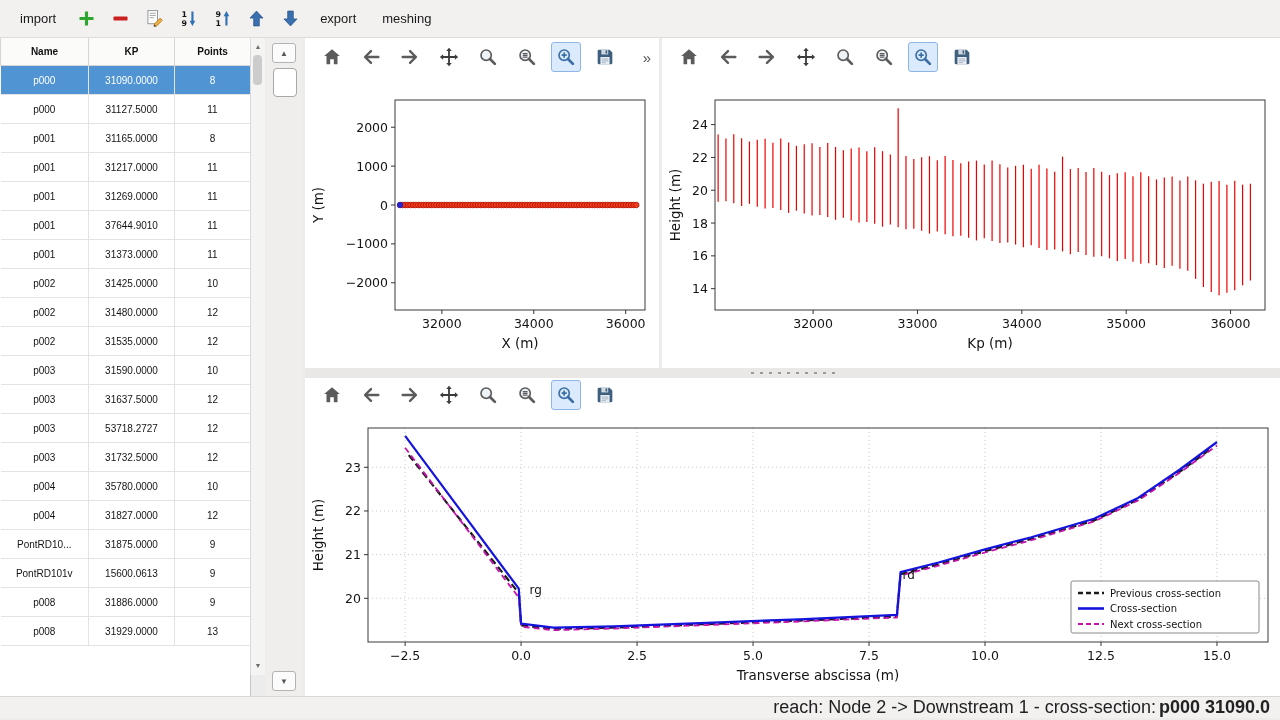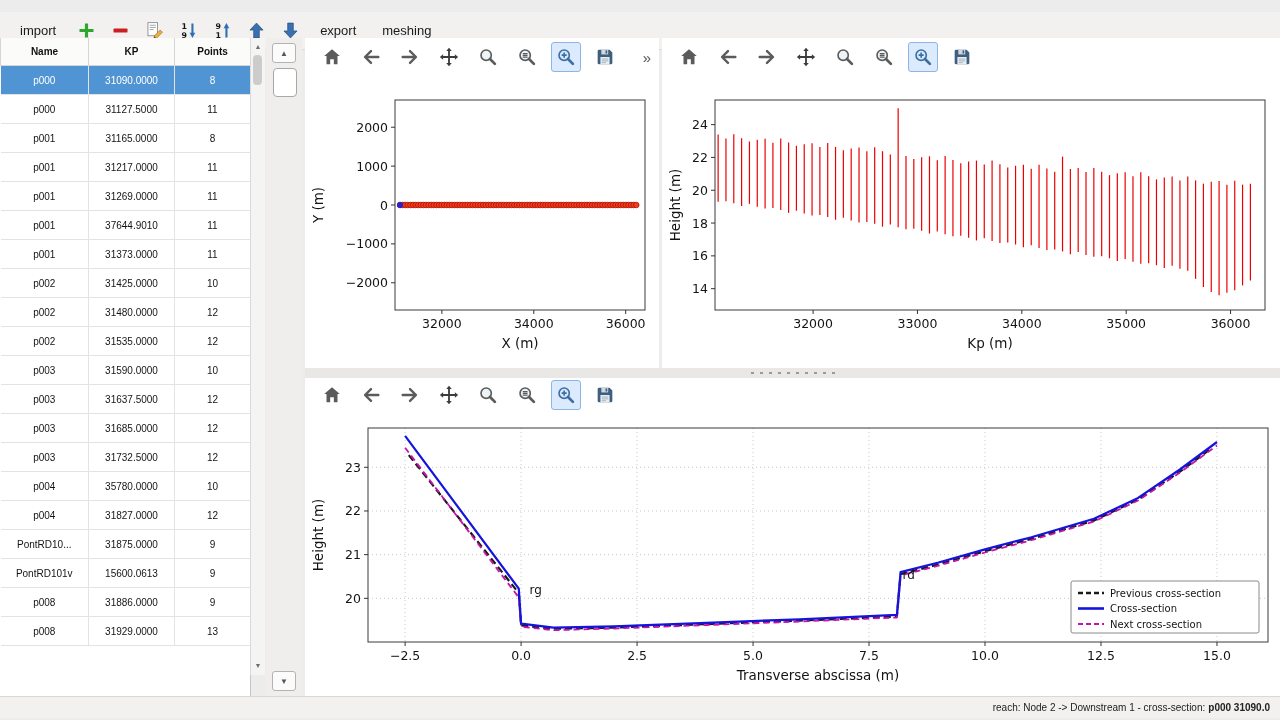--- a/index.html
+++ b/index.html
@@ -1,20 +1,20 @@
 <!DOCTYPE html>
 <html><head>
 <meta charset="utf-8">
 <style>
   html,body{margin:0;padding:0;}
   body{width:1280px;height:720px;overflow:hidden;background:#ececec;
        font-family:"Liberation Sans",sans-serif;cursor:default;}
   .app{position:relative;width:1280px;height:720px;}
   
-  .topbar{position:absolute;left:0;top:12px;width:1280px;height:38px;background:#f2f1f0;
+  .topbar{position:absolute;left:0;top:0;width:1280px;height:38px;background:#f2f1f0;
           border-bottom:1px solid #dddcdb;display:flex;align-items:center;gap:6px;
           padding:0 10px;box-sizing:border-box;}
   .txtbtn{background:none;border:none;font:13px "Liberation Sans",sans-serif;color:#1a1a1a;
           padding:5px 10px;border-radius:3px;}
   .iconbtn{width:28px;height:28px;background:none;border:none;padding:3px;display:flex;
            align-items:center;justify-content:center;border-radius:3px;}
   .iconbtn svg{width:21px;height:21px;display:block;}
   
   .left-panel{position:absolute;left:0;top:38px;width:250px;height:660px;background:#ffffff;
               border-right:1px solid #c6c6c6;overflow:hidden;}
@@ -47,21 +47,21 @@
   .mplbtn svg{width:22px;height:22px;display:block;}
   .overflowbtn{margin-left:auto;margin-right:2px;background:none;border:none;color:#555;
                font-size:15px;padding:2px 6px;}
   .splitter{position:absolute;left:305px;top:368px;width:975px;height:10px;background:#e9e8e7;}
   .grip{width:90px;height:4px;margin:3px auto 0;
         background-image:radial-gradient(circle,#9a9a9a 1.2px,transparent 1.5px);
         background-size:9px 4px;background-repeat:repeat-x;}
   
   .statusbar{position:absolute;left:0;top:696px;width:1280px;height:22px;background:#f2f1f0;
              border-top:1px solid #d9d8d7;display:flex;justify-content:flex-end;align-items:center;
-             padding-right:10px;box-sizing:border-box;font-size:10px;color:#222;}
+             padding-right:10px;box-sizing:border-box;font-size:18px;color:#222;}
   .statusbar b{font-weight:bold;margin-left:3px;}
   
   svg text{fill:#141414;}
   .tick{font:12.5px "DejaVu Sans",sans-serif;}
   .axlabel{font:13.5px "DejaVu Sans",sans-serif;}
   .legtext{font:10px "DejaVu Sans",sans-serif;}
   .ann{font:12px "DejaVu Sans",sans-serif;}
   .hiddendefs{position:absolute;width:0;height:0;overflow:hidden;}
 </style>
 </head>
@@ -248,21 +248,21 @@
             <td>31590.0000</td>
             <td>10</td>
           </tr>
           <tr>
             <td>p003</td>
             <td>31637.5000</td>
             <td>12</td>
           </tr>
           <tr>
             <td>p003</td>
-            <td>31685.0000</td>
+            <td>53718.2727</td>
             <td>12</td>
           </tr>
           <tr>
             <td>p003</td>
             <td>31732.5000</td>
             <td>12</td>
           </tr>
           <tr>
             <td>p004</td>
             <td>35780.0000</td>

